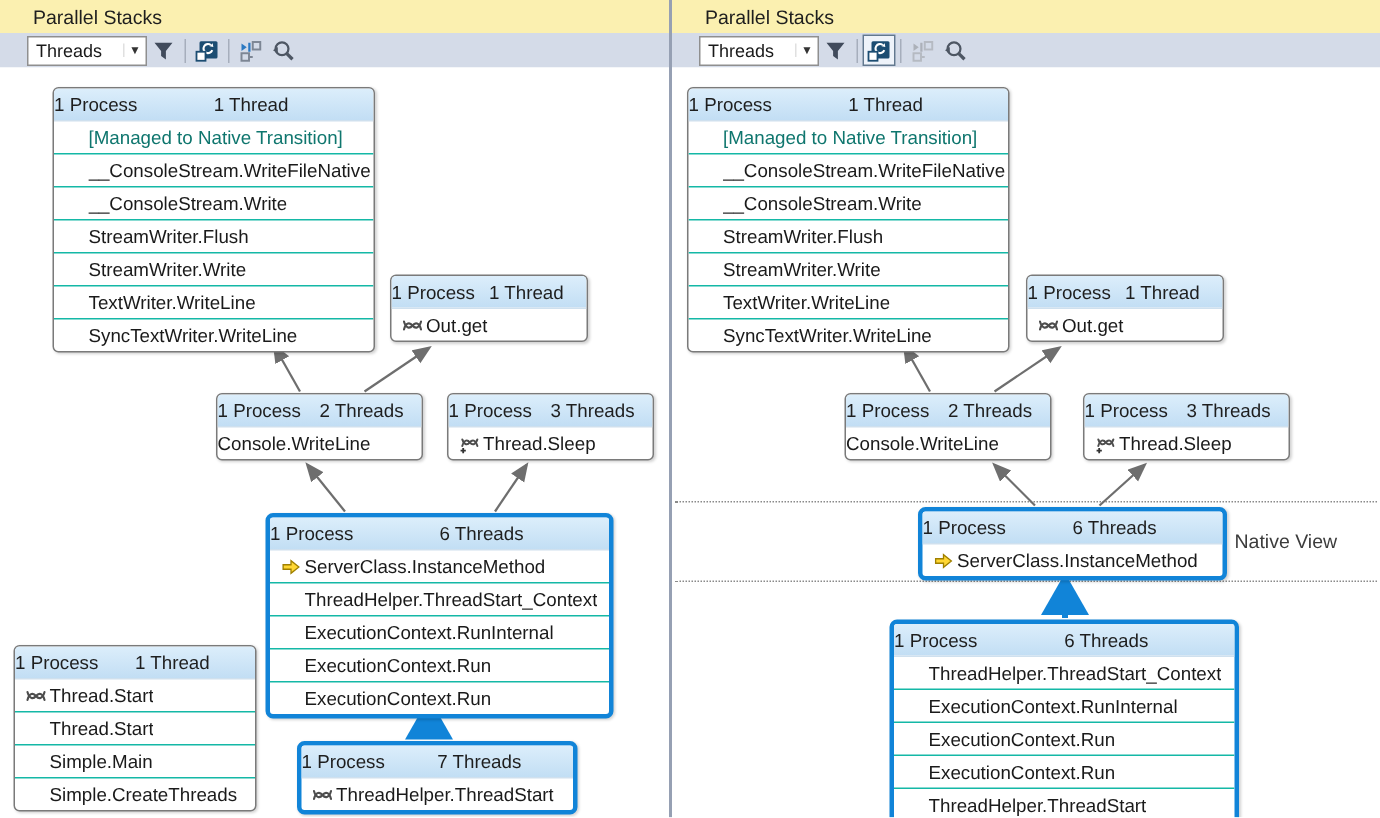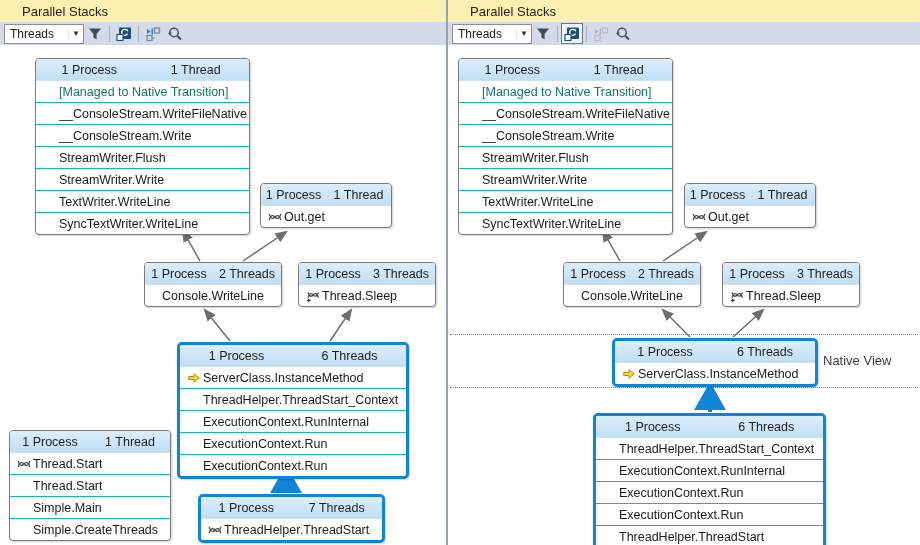--- a/index.html
+++ b/index.html
@@ -2,44 +2,44 @@
 <html><head>
 <meta charset="utf-8">
 <style>
   html,body{margin:0;padding:0;background:#fff;}
   #app{position:relative;width:920px;height:545px;overflow:hidden;
        font-family:"Liberation Sans", sans-serif;color:#1a1a1a;background:#fff;}
   .panel{position:absolute;top:0;height:545px;overflow:hidden;}
   .titlebar{position:absolute;top:0;left:0;right:0;height:22px;background:#fbf0b0;
             display:flex;align-items:center;padding-left:22px;font-size:13px;color:#1e1e1e;}
   .toolbar{position:absolute;top:22px;left:0;right:0;height:23px;background:#d4dbe8;
-           display:flex;align-items:center;gap:0;padding-left:4px;}
+           display:flex;align-items:center;gap:0;padding-left:18px;}
   .combo{width:78px;height:18px;background:#fff;border:1px solid #8f8f8f;display:flex;
          align-items:center;font-size:12px;position:relative;}
   .combo .combo-label{padding-left:5px;flex:1;}
   .combo .combo-arrow{width:14px;text-align:center;font-size:8px;color:#333;border-left:1px solid #e0e0e0;}
   .tool-btn{width:22px;height:21px;display:flex;align-items:center;justify-content:center;
             background:transparent;border:1px solid transparent;padding:0;cursor:pointer;}
   .tool-btn svg{width:16px;height:16px;}
   .tool-btn.pressed{background:#eef3fa;border:1px solid #62788f;}
   .tool-btn.disabled svg{opacity:.38;filter:grayscale(1);}
   .tsep{width:1px;height:16px;background:#a6aebc;margin:0 3px;}
   .canvas{position:absolute;top:45px;left:0;right:0;bottom:0;background:#fff;}
   .vbox{position:absolute;background:#fff;border:1px solid #7a7a7a;border-radius:4px;
         box-shadow:1px 1px 2px rgba(0,0,0,.18);overflow:hidden;}
   .vbox.highlight{border:3px solid #1184d8;border-radius:5px;}
   .vbox-h{height:21px;display:flex;align-items:center;font-size:12.5px;color:#1e1e1e;
           background:linear-gradient(#dcEEfb,#c2def4);border-bottom:1px solid #cfe0ee;}
-  .vbox-h span{flex:1;text-align:center;white-space:nowrap;}
+  .vbox-h span{flex:1;text-align:left;white-space:nowrap;}
   .frame-row{display:flex;align-items:center;height:21px;font-size:12.5px;border-top:1px solid #14b8a6;
              white-space:nowrap;}
   .frame-row:first-child{border-top:none;}
   .frame-row.dim .frame-label{color:#0f766e;}
   .frame-row.bold .frame-label{font-weight:normal;}
-  .frame-row.center{justify-content:center;}
+  .frame-row.center{justify-content:flex-start;}
   .row-icon{width:23px;padding-left:7px;box-sizing:border-box;display:flex;align-items:center;flex:none;}
   .row-icon svg{width:14px;height:14px;}
   .frame-label{overflow:hidden;}
   .arrow-layer{position:absolute;left:0;top:0;pointer-events:none;}
   .dotline{position:absolute;left:2px;width:468px;height:0;border-top:1px dotted #8a8a8a;}
   .mv-label{position:absolute;font-size:13px;color:#3c3c3c;white-space:nowrap;}
   .vsplit{position:absolute;top:0;left:446px;width:2px;height:545px;background:#96a0b3;}
   .hidden-defs{position:absolute;width:0;height:0;overflow:hidden;}
 </style>
 </head>

